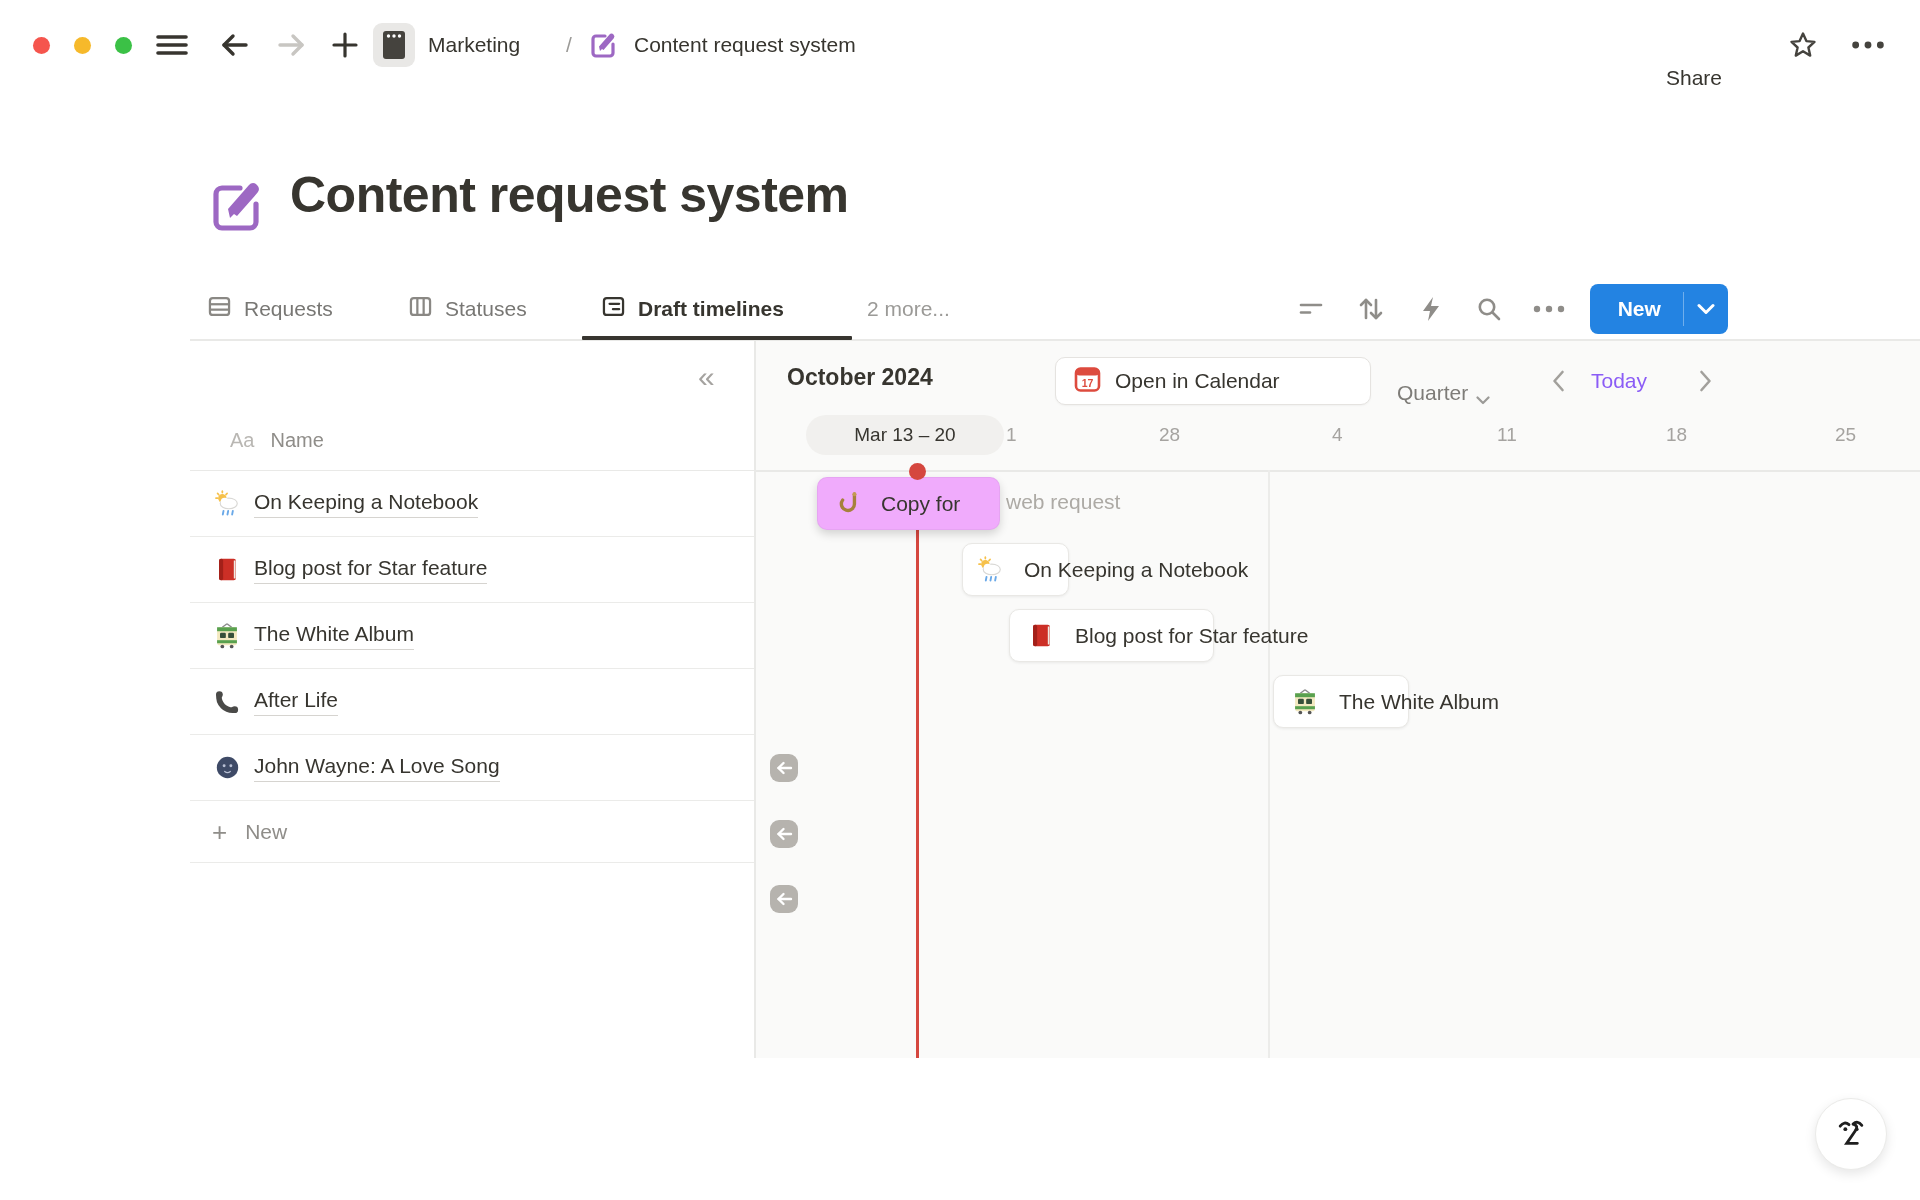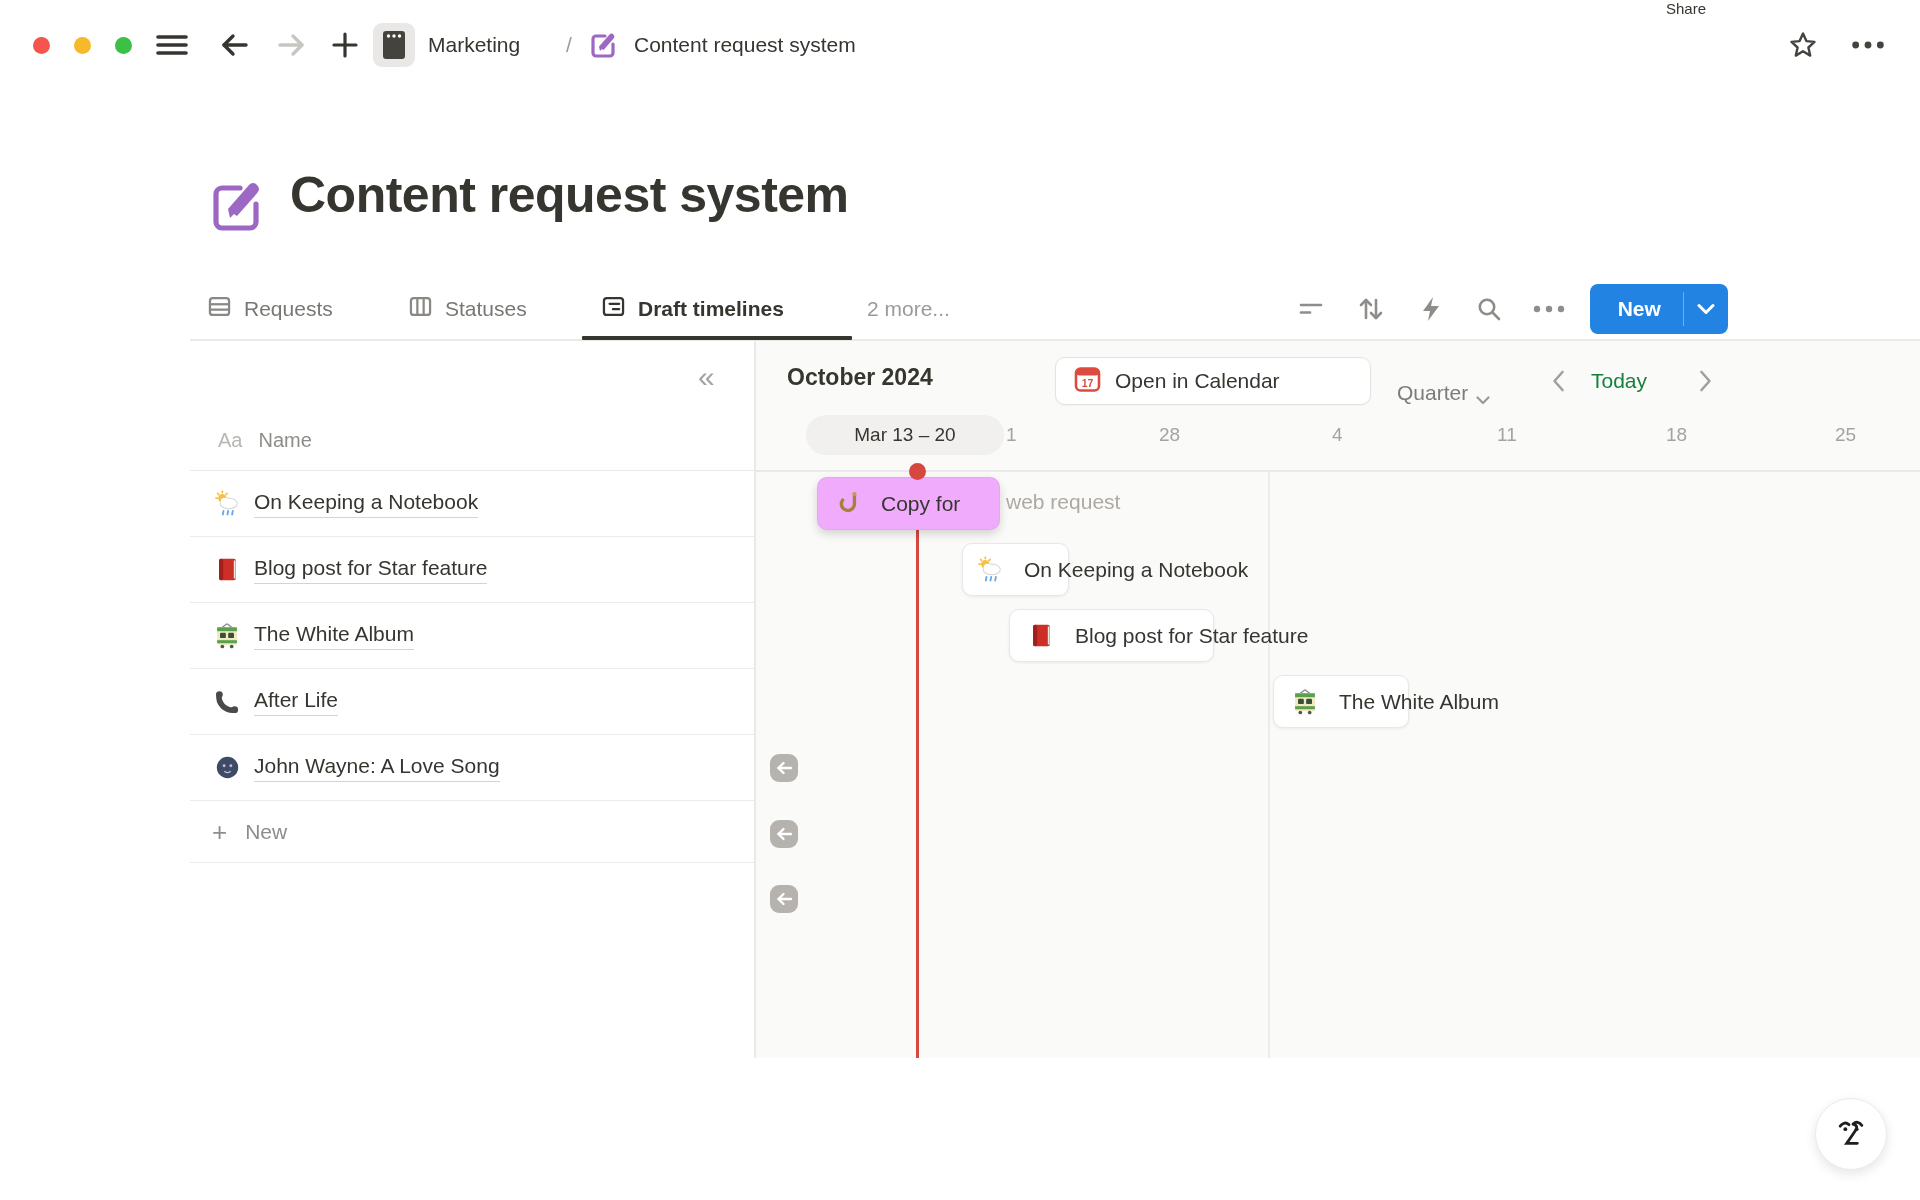--- a/index.html
+++ b/index.html
@@ -8,58 +8,58 @@
     font-family:"Liberation Sans","DejaVu Sans",sans-serif;color:#37352f;
     border-radius:12px 12px 0 0;overflow:hidden;
   }
   .abs{position:absolute;}
   
   .topbar{position:absolute;left:0;top:0;width:1920px;height:90px;background:#fff;}
   .light{position:absolute;top:37px;width:17px;height:17px;border-radius:50%;}
   .tb-icon{position:absolute;top:26px;width:38px;height:38px;display:flex;align-items:center;justify-content:center;}
   .crumb-text{position:absolute;top:0;height:90px;display:flex;align-items:center;font-size:21px;font-weight:500;color:#37352f;}
   .crumb-sep{color:#9b9a97;font-weight:400;}
-  .share{position:absolute;top:0;height:90px;display:flex;align-items:flex-start;font-size:15px;color:#37352f;cursor:pointer;}
+  .share{position:absolute;top:0;height:90px;display:flex;align-items:flex-end;font-size:21px;color:#37352f;cursor:pointer;}
   
   .page-title{position:absolute;left:290px;top:166px;font-size:50px;font-weight:700;letter-spacing:-.5px;color:#37352f;}
   
   .tabsrow{position:absolute;left:0;top:280px;width:1920px;height:61px;}
   .tabsrow .underline-full{position:absolute;left:190px;top:59px;width:1730px;height:1.5px;background:#e9e9e7;}
   .tab{position:absolute;top:0;height:58px;display:flex;align-items:center;gap:11px;font-size:21px;font-weight:500;color:#787774;cursor:pointer;}
   .tab.active{color:#37352f;font-weight:600;}
   .active-underline{position:absolute;left:582px;top:56px;width:270px;height:4px;background:#37352f;border-radius:1px;}
   .more-tabs{position:absolute;left:867px;top:0;height:58px;display:flex;align-items:center;font-size:21px;color:#9b9a97;cursor:pointer;}
   .toolbtn{position:absolute;top:6px;width:46px;height:46px;display:flex;align-items:center;justify-content:center;border-radius:6px;cursor:pointer;}
   .new-btn{position:absolute;left:1590px;top:4px;width:138px;height:50px;background:#2383e2;border-radius:8px;display:flex;align-items:center;color:#fff;cursor:pointer;}
   .new-btn .lbl{flex:1;text-align:center;font-size:21px;font-weight:600;padding-left:6px;}
   .new-btn .sep{width:1.5px;height:34px;background:rgba(255,255,255,.35);}
   .new-btn .chev{width:44px;display:flex;align-items:center;justify-content:center;}
   
   .collapse{position:absolute;left:698px;top:362px;font-size:30px;color:#a5a3a0;cursor:pointer;line-height:1;}
   .ltable{position:absolute;left:190px;top:410px;width:564px;}
   .lt-header{height:60px;display:flex;align-items:center;border-bottom:1.5px solid #e9e9e7;}
-  .lt-aa{margin-left:28px;font-size:20px;color:#b9b7b3;text-align:center;}
+  .lt-aa{margin-left:40px;font-size:20px;color:#b9b7b3;text-align:center;}
   .lt-name{margin-left:16px;font-size:20px;color:#8f8d89;}
   .lt-row{height:66px;display:flex;align-items:center;border-bottom:1.5px solid #ebebe9;box-sizing:border-box;cursor:pointer;}
   .lt-row .emoji{margin-left:22px;width:30px;display:flex;justify-content:center;}
   .lt-row .rname{margin-left:12px;font-size:21px;font-weight:500;color:#37352f;
     border-bottom:1.5px solid #d6d4d0;padding-bottom:3px;line-height:1.2;}
   .lt-new{height:62px;display:flex;align-items:center;border-bottom:1.5px solid #ebebe9;box-sizing:border-box;color:#8f8d89;cursor:pointer;}
   .lt-new .plus{margin-left:22px;font-size:26px;line-height:1;color:#8f8d89;}
   .lt-new .nlabel{margin-left:18px;font-size:21px;}
   
   .timeline{position:absolute;left:754px;top:341px;width:1166px;height:717px;background:#fafaf9;}
   .tl-divider{position:absolute;left:0;top:0;width:1.5px;height:717px;background:#e9e9e7;}
   .tl-month{position:absolute;left:33px;top:23px;font-size:23px;font-weight:600;color:#37352f;}
   .cal-btn{position:absolute;left:301px;top:16px;width:316px;height:48px;background:#fff;border:1.5px solid #e5e3e0;border-radius:10px;
     box-sizing:border-box;display:flex;align-items:center;gap:14px;padding-left:18px;cursor:pointer;box-shadow:0 1px 2px rgba(0,0,0,.04);}
   .cal-btn .clabel{font-size:21px;font-weight:500;color:#37352f;}
   .zoom-sel{position:absolute;left:643px;top:16px;height:48px;display:flex;align-items:flex-end;gap:8px;font-size:21px;color:#7e7c78;cursor:pointer;}
   .nav-prev{position:absolute;left:798px;top:16px;height:48px;display:flex;align-items:center;cursor:pointer;}
-  .nav-today{position:absolute;left:837px;top:16px;height:48px;display:flex;align-items:center;font-size:21px;color:#15803d;cursor:pointer;}
+  .nav-today{position:absolute;left:837px;top:16px;height:48px;display:flex;align-items:center;font-size:21px;color:#8b5cf6;cursor:pointer;}
   .nav-next{position:absolute;left:945px;top:16px;height:48px;display:flex;align-items:center;cursor:pointer;}
   .range-pill{position:absolute;left:52px;top:74px;width:198px;height:40px;background:#f1f0ee;border-radius:20px;
     display:flex;align-items:center;justify-content:center;font-size:19px;color:#37352f;z-index:3;}
   .tick{position:absolute;top:74px;height:40px;display:flex;align-items:center;font-size:19px;color:#a5a3a0;z-index:1;}
   .tl-headborder{position:absolute;left:0;top:129px;width:1166px;height:1.5px;background:#e9e9e7;}
   .month-gridline{position:absolute;left:514px;top:129px;width:2px;height:588px;background:#ececea;z-index:0;}
   .today-line{position:absolute;left:162px;top:129px;width:3px;height:588px;background:#d5473f;z-index:1;}
   .today-dot{position:absolute;left:155px;top:122px;width:17px;height:17px;border-radius:50%;background:#d5473f;z-index:4;}
   .tl-bar{position:absolute;height:53px;border-radius:10px;display:flex;align-items:center;z-index:3;box-sizing:border-box;}
   .tl-bar .emoji{flex-shrink:0;display:flex;justify-content:center;}

